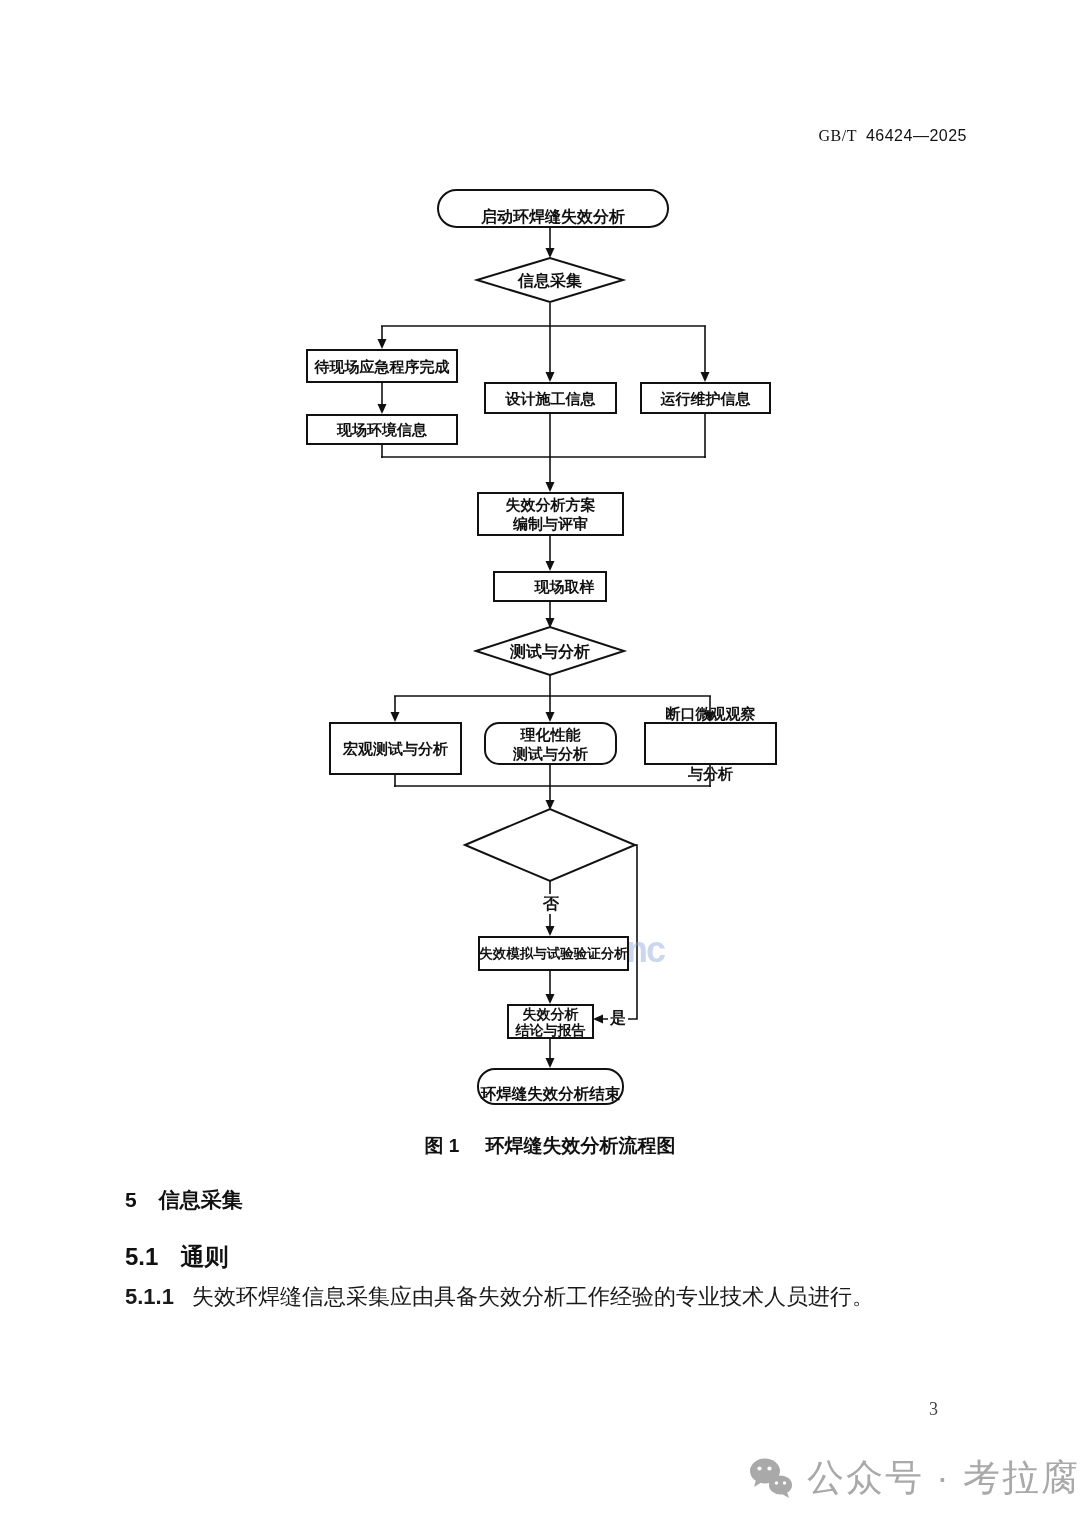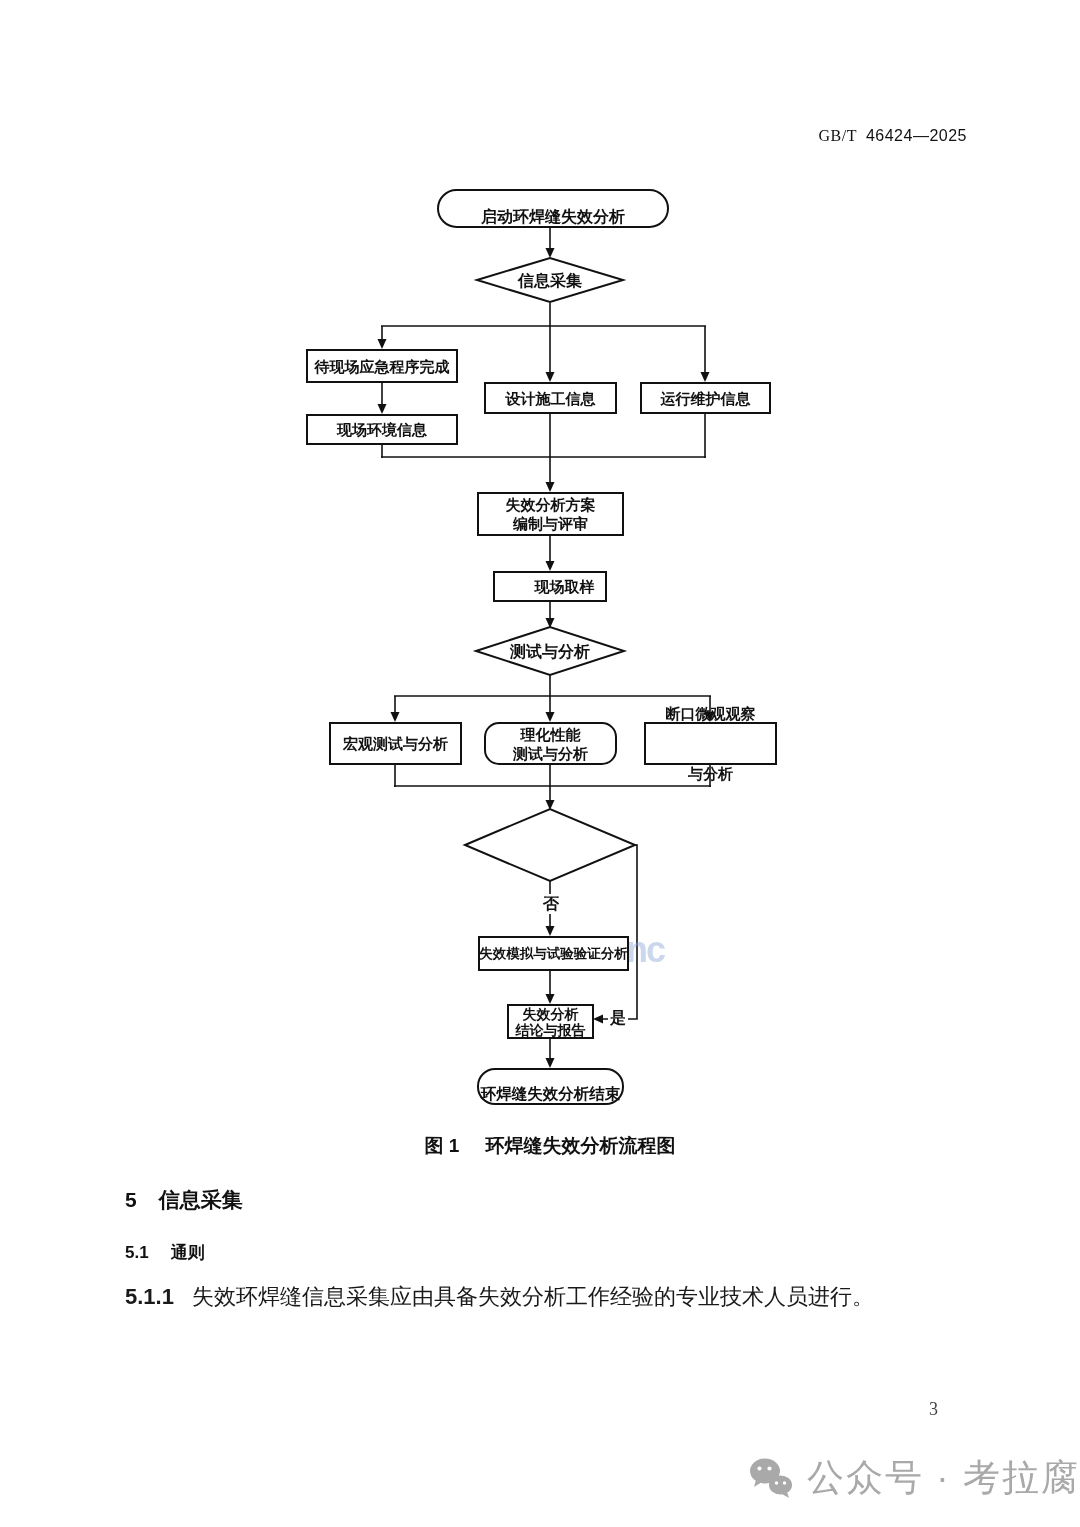--- a/index.html
+++ b/index.html
@@ -26,21 +26,21 @@
   .dtext.small{font-size:14.5px;}
   .edge-label{position:absolute;z-index:3;background:#fff;font-weight:bold;font-size:16px;line-height:20px;padding:0 2px;}
   .faint-mark{
     position:absolute;left:626px;top:929px;z-index:1;font-size:36px;font-weight:bold;
     color:rgba(140,166,212,.45);letter-spacing:-2px;
   }
   
   .caption{position:absolute;left:10px;top:1133px;width:1080px;text-align:center;font-size:19px;font-weight:bold;}
   .caption .fig{margin-right:26px;}
   .sec-h1{position:absolute;left:125px;top:1186px;font-size:21px;font-weight:bold;}
-  .sec-h2{position:absolute;left:125px;top:1241px;font-size:17px;font-weight:bold;}
+  .sec-h2{position:absolute;left:125px;top:1241px;font-size:24px;font-weight:bold;}
   .sec-h1 .num,.sec-h2 .num{margin-right:22px;}
   .clause{
     position:absolute;left:125px;width:940px;font-family:"Liberation Serif",serif;
     font-size:22px;line-height:32px;color:#1a1a1a;
   }
   .clause .num{font-family:"Liberation Sans",sans-serif;font-weight:bold;margin-right:18px;}
   .clause .t2{display:block;}
   .c1{top:1281px;} .c2{top:1314px;} .c3{top:1346px;}
   .page-no{position:absolute;left:929px;top:1399px;font-family:"Liberation Serif",serif;font-size:18px;color:#444;}
   
@@ -137,21 +137,21 @@
     <span>失效分析方案</span>
     <span>编制与评审</span>
   </div>
 
   <div class="node" style="left:493px;top:571px;width:114px;height:31px;padding-left:29px;">
     <span>现场取样</span>
   </div>
 
   <div class="dtext" style="left:490px;top:641px;width:120px;height:20px;">测试与分析</div>
 
-  <div class="node" style="left:329px;top:722px;width:133px;height:43px;">
+  <div class="node" style="left:329px;top:722px;width:133px;height:53px;">
     <span>宏观测试与分析</span>
   </div>
 
   <div class="node" style="left:484px;top:722px;width:133px;height:43px;border-radius:15px;">
     <span>理化性能</span>
     <span>测试与分析</span>
   </div>
 
   <div class="node" style="left:644px;top:722px;width:133px;height:43px;gap:41px;">
     <span>断口微观观察</span>

